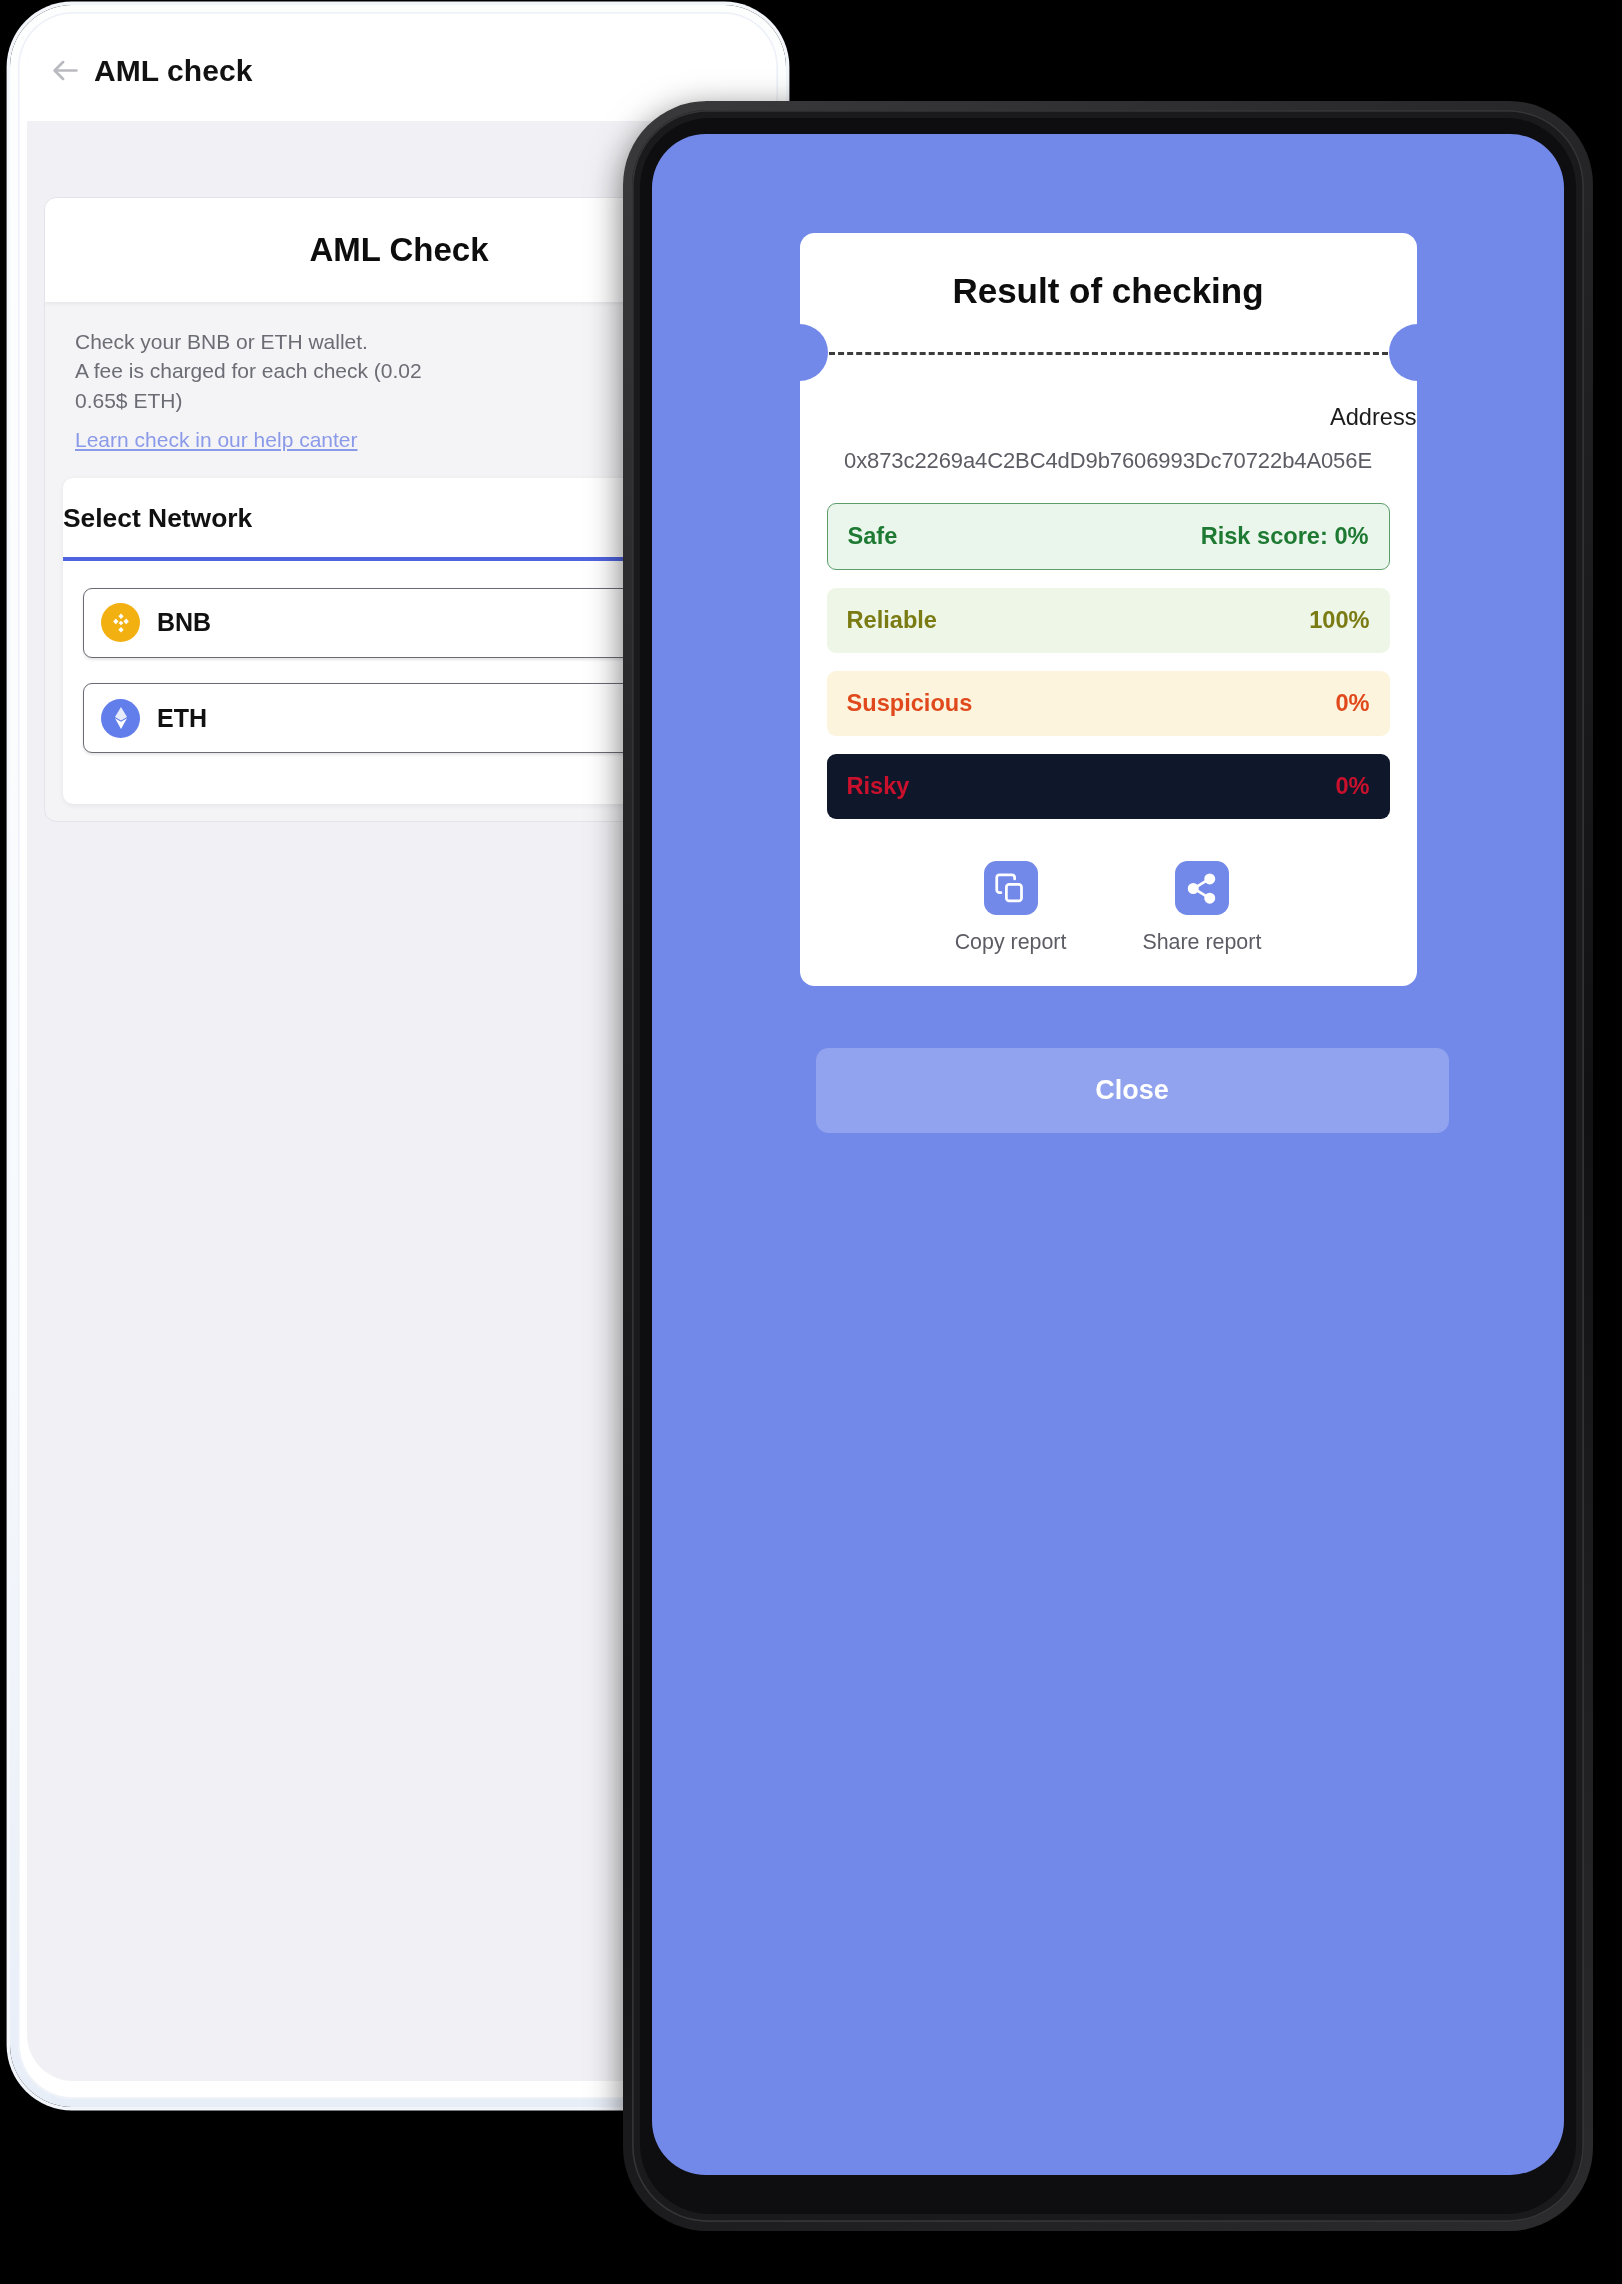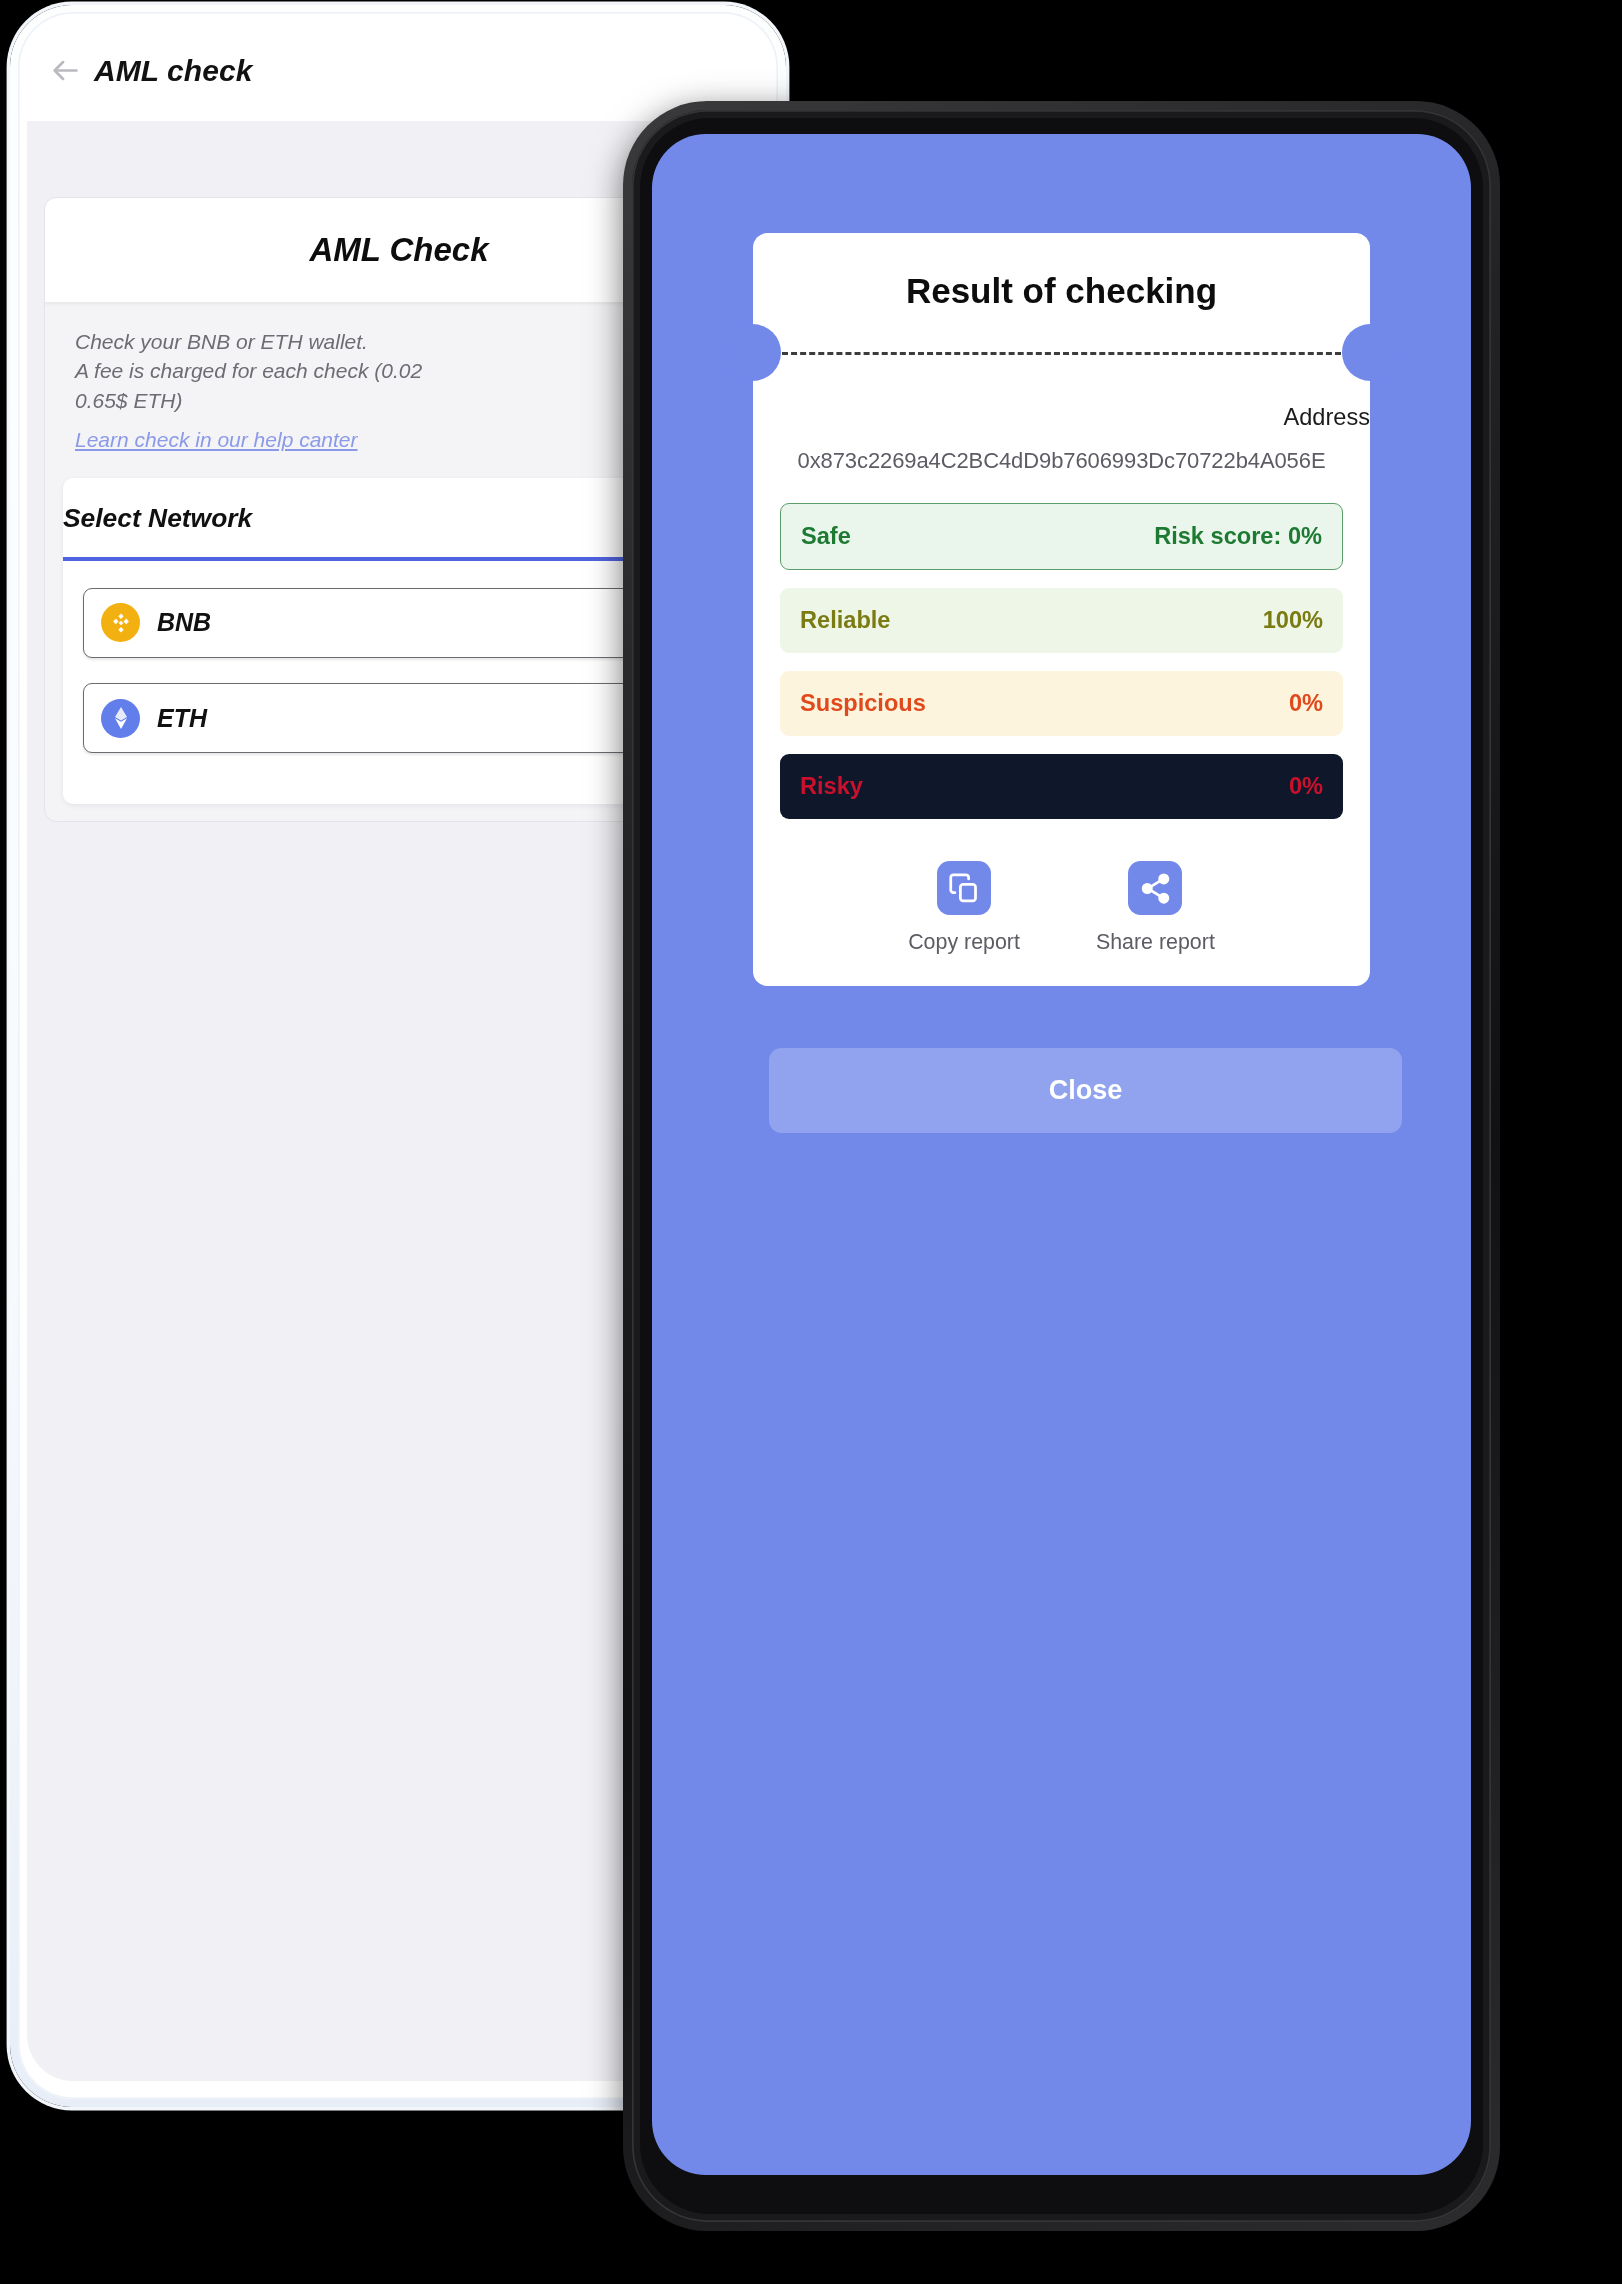--- a/index.html
+++ b/index.html
@@ -5,21 +5,20 @@
   html,body{margin:0;padding:0;background:#000;}
   body{width:1623px;height:2284px;position:relative;overflow:hidden;
        font-family:"Liberation Sans", sans-serif;}
 
   
   #left-phone{
     position:absolute; left:10px; top:4.5px; width:776px; height:2102px;
     background:linear-gradient(180deg,#fdfefe 0%,#f7fafd 60%,#e8eef8 100%);
     border-radius:62px;
     box-shadow:0 0 0 3.4px #f2f5fa, 0 5.6px 22.5px rgba(0,0,0,.25);
-    font-style:italic;
   }
   #left-phone .frame-inner{
     position:absolute; left:7.9px; top:7.9px; right:7.9px; bottom:7.9px;
     border-radius:55px; background:#ffffff;
     box-shadow:inset 0 0 0 1.7px #eef2f8;
   }
   #left-screen{
     position:absolute; left:17px; top:17px; right:17px; bottom:26px;
     border-radius:46px; overflow:hidden; background:#ffffff;
   }
@@ -73,21 +72,21 @@
   }
   .coin{width:39px;height:39px;border-radius:50%;flex:0 0 auto;
         display:flex;align-items:center;justify-content:center;}
   .coin.bnb{background:#f2b111;}
   .coin.eth{background:#627eea;}
   .coin svg{width:26px;height:26px;}
   .net-name{font-size:25px;font-weight:700;color:#111;}
 
   
   #right-phone{
-    position:absolute; left:623px; top:101px; width:877px; height:2130px;
+    position:absolute; left:623px; top:101px; width:970px; height:2130px;
     background:linear-gradient(145deg,#3a3a3c 0%,#232325 28%,#111113 60%,#2c2c2e 100%);
     border-radius:84px;
     box-shadow:0 9px 34px rgba(0,0,0,.55);
   }
   #right-phone .bezel2{
     position:absolute; left:9px; top:9px; right:9px; bottom:9px;
     border-radius:76px; background:#1a1a1c;
     box-shadow:inset 0 0 0 1.7px #343437;
   }
   #right-phone .bezel3{

